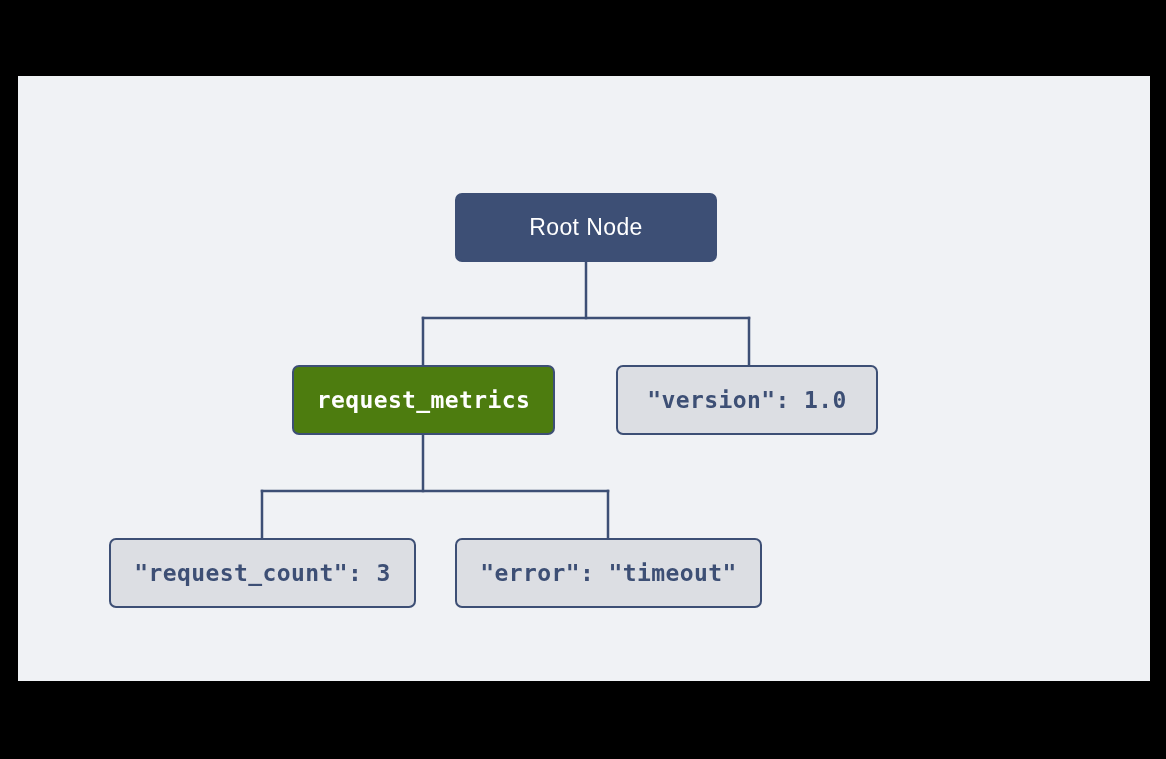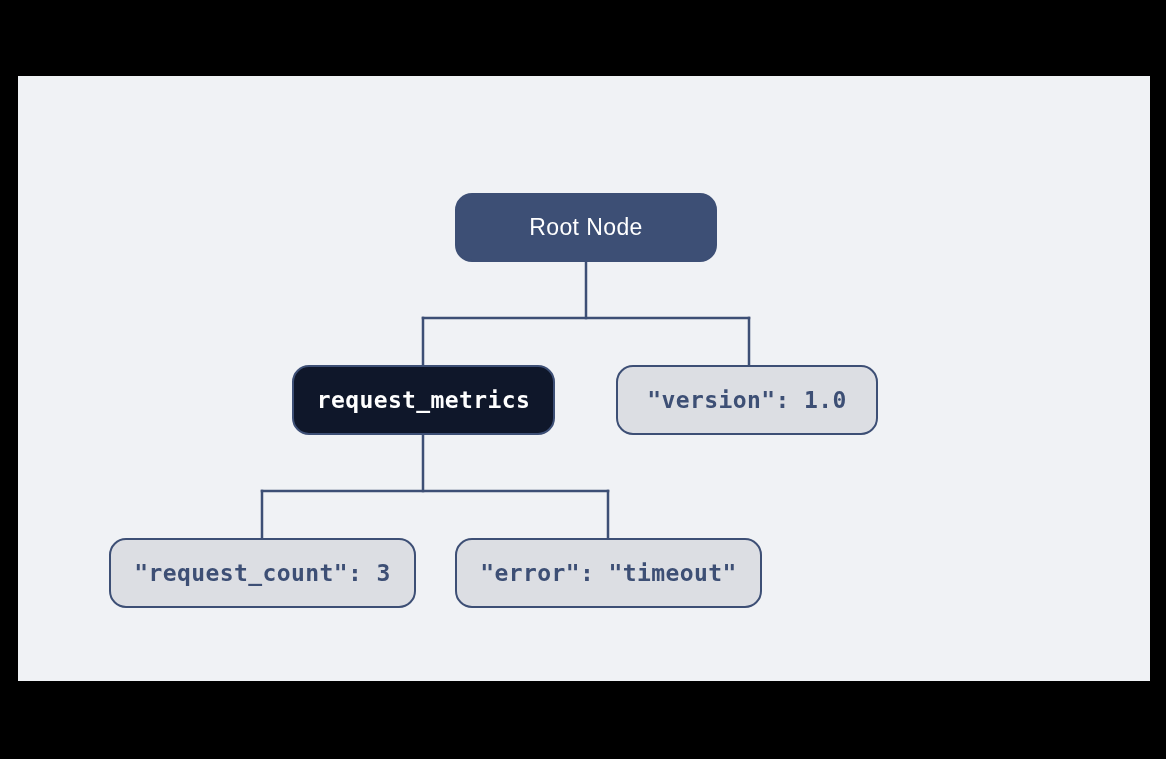--- a/index.html
+++ b/index.html
@@ -45,21 +45,21 @@
     height: 605px;
     overflow: visible;
   }
 
   .node {
     position: absolute;
     box-sizing: border-box;
     display: flex;
     align-items: center;
     justify-content: center;
-    border-radius: 17px;
+    border-radius: 7px;
     text-align: center;
     white-space: pre;
     letter-spacing: 0.4px;
   }
 
   .node.branch {
     background: #3D4F75;
     color: #FFFFFF;
     border: 2px solid #3D4F75;
   }
@@ -101,21 +101,21 @@
             <path d="M 731 242 L 731 289"></path>
             <path d="M 405 359 L 405 415"></path>
             <path d="M 244 415 L 590 415"></path>
             <path d="M 244 415 L 244 462"></path>
             <path d="M 590 415 L 590 462"></path>
           </g>
       </svg>
 
       <div class="node branch sans" id="node-root" style="left: 437px; top: 117px; width: 262px; height: 69px; background: rgb(61, 79, 117); color: rgb(255, 255, 255); border-color: rgb(61, 79, 117);">Root Node</div>
 
-      <div class="node branch mono" id="node-request_metrics" style="left: 274px; top: 289px; width: 263px; height: 70px; background: #0f172a; color: rgb(255, 255, 255); border-color: rgb(61, 79, 117);">request_metrics</div>
+      <div class="node branch mono" id="node-request_metrics" style="left: 274px; top: 289px; width: 263px; height: 70px; background: #4d7c0f; color: rgb(255, 255, 255); border-color: rgb(61, 79, 117);">request_metrics</div>
 
       <div class="node leaf mono" id="node-version" style="left: 598px; top: 289px; width: 262px; height: 70px; background: rgb(220, 222, 227); color: rgb(61, 79, 117); border-color: rgb(61, 79, 117);">"version": 1.0</div>
 
       <div class="node leaf mono" id="node-request_count" style="left: 91px; top: 462px; width: 307px; height: 70px; background: rgb(220, 222, 227); color: rgb(61, 79, 117); border-color: rgb(61, 79, 117);">"request_count": 3</div>
 
       <div class="node leaf mono" id="node-error" style="left: 437px; top: 462px; width: 307px; height: 70px; background: rgb(220, 222, 227); color: rgb(61, 79, 117); border-color: rgb(61, 79, 117);">"error": "timeout"</div>
 
     </div>
   </div>
 </div>

